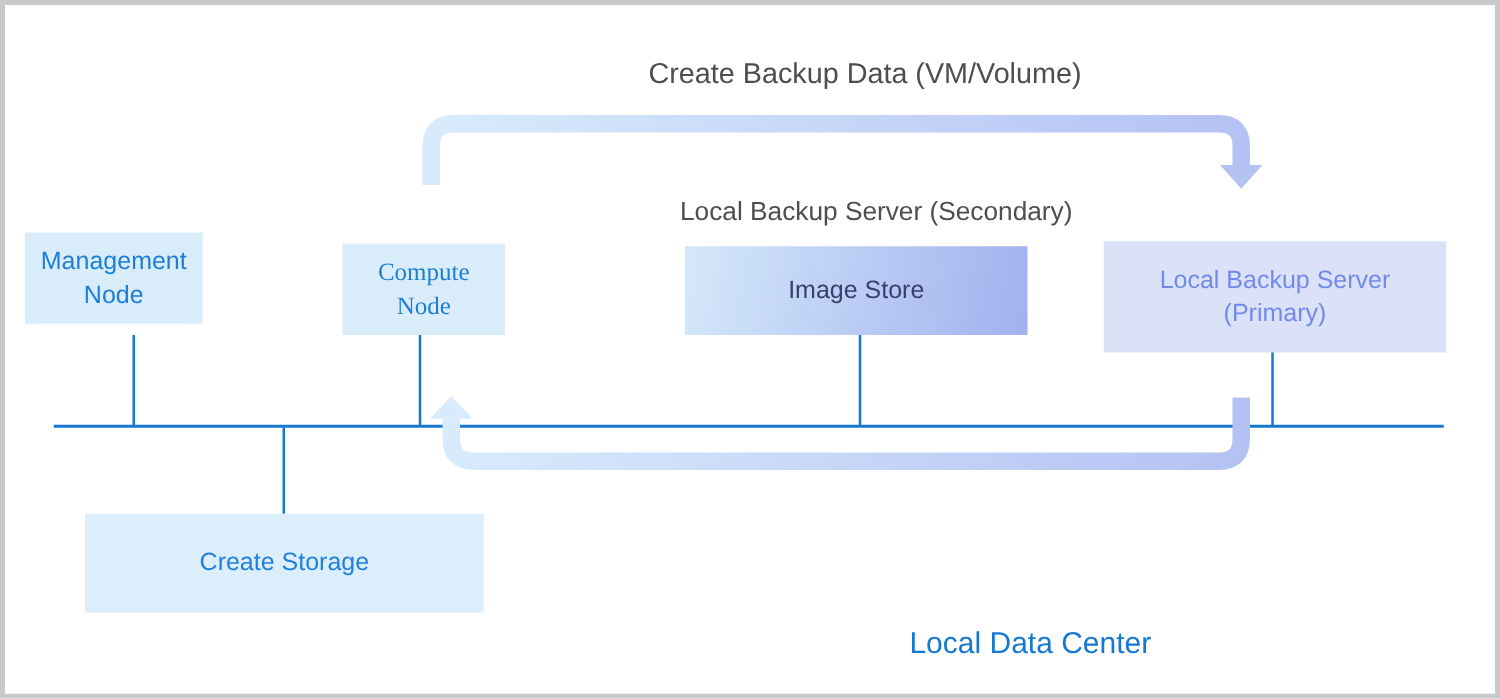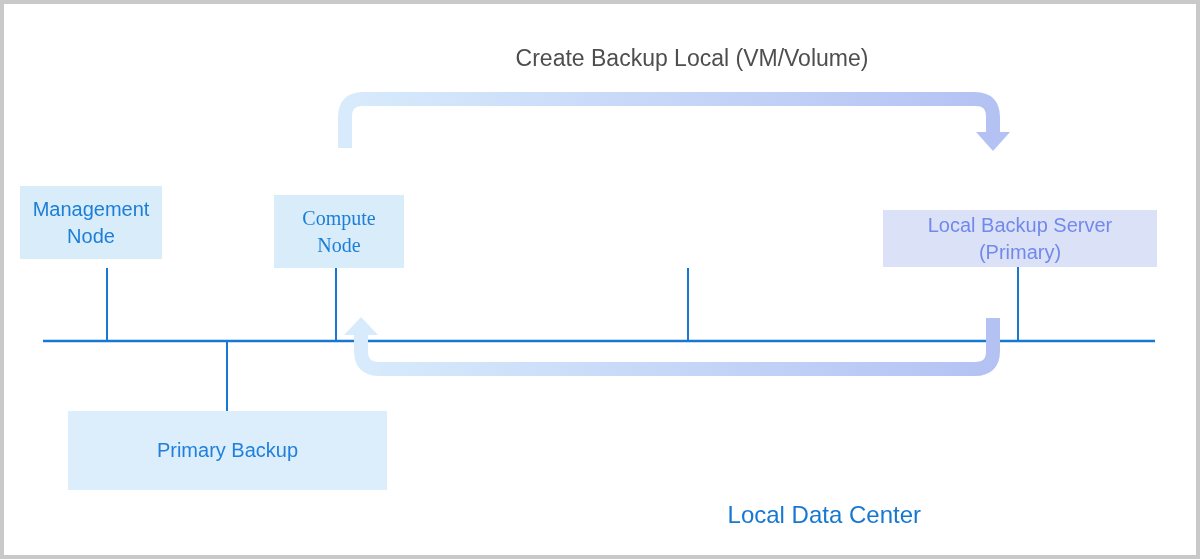--- a/index.html
+++ b/index.html
@@ -42,21 +42,21 @@
     text-align:center;white-space:pre-line;
     font-size:20px;line-height:1.32;
   }
   .node.management{left:20px;top:186px;width:142px;height:73px;
     background:var(--node-bg,#D9ECFA);color:var(--node-text,#1B7ED7);}
   .node.compute{left:274px;top:195px;width:130px;height:73px;
     background:var(--node-bg,#D9ECFA);color:var(--node-text,#1B7ED7);font-family:Liberation Serif, serif;}
   .node.image-store{left:548px;top:197px;width:274px;height:71px;
     background:linear-gradient(100deg,var(--imgstore-from,#D4E8FA),var(--imgstore-to,#A2B1EE));
     color:var(--imgstore-text,#35426B);}
-  .node.backup-primary{left:883px;top:210px;width:274px;height:57px;
+  .node.backup-primary{left:883px;top:193px;width:274px;height:89px;
     background:var(--lbs-bg,#DBE2F8);color:var(--lbs-text,#7289EA);}
   .node.primary-storage{left:68px;top:411px;width:319px;height:79px;
     background:var(--storage-bg,#DCEEFB);color:var(--storage-text,#2080DB);}
   .dc-label{
     position:absolute;left:321px;top:501px;width:600px;text-align:right;
     font-size:24px;color:var(--line-blue,#1778D2);white-space:nowrap;
   }
 </style>
 </head>
 <body>
@@ -82,31 +82,33 @@
     <line x1="1018" y1="266" x2="1018" y2="340" stroke="var(--line-blue,#1778D2)" stroke-width="2"></line>
     <line x1="227" y1="342" x2="227" y2="411" stroke="var(--line-blue,#1778D2)" stroke-width="2"></line>
 
     <path d="M345,148 L345,117 Q345,99 363,99 L975,99 Q993,99 993,117 L993,133" fill="none" stroke="url(#gradCreate)" stroke-width="14"></path>
     <polygon points="976,132 1010,132 993,151" fill="var(--arrow-dark,#B4C2F3)"></polygon>
 
     <path d="M993,318 L993,351 Q993,369 975,369 L379,369 Q361,369 361,351 L361,335" fill="none" stroke="url(#gradRecover)" stroke-width="14"></path>
     <polygon points="344,335 378,335 361,317" fill="var(--arrow-light,#D7EBFC)"></polygon>
   </svg>
 
-  <div class="flow-label create">Create Backup Local (VM/Volume)</div>
+  <div class="flow-label create">Create Backup Data (VM/Volume)</div>
 
+  <div class="flow-label secondary">Local Backup Server (Secondary)</div>
 
   <div class="node management">Management
 Node</div>
 
   <div class="node compute">Compute
 Node</div>
 
+  <div class="node image-store">Image Store</div>
 
   <div class="node backup-primary">Local Backup Server
 (Primary)</div>
 
-  <div class="node primary-storage">Primary Backup</div>
+  <div class="node primary-storage">Create Storage</div>
 
 
   <div class="dc-label">Local Data Center</div>
 
 </div>
 
 </body></html>

